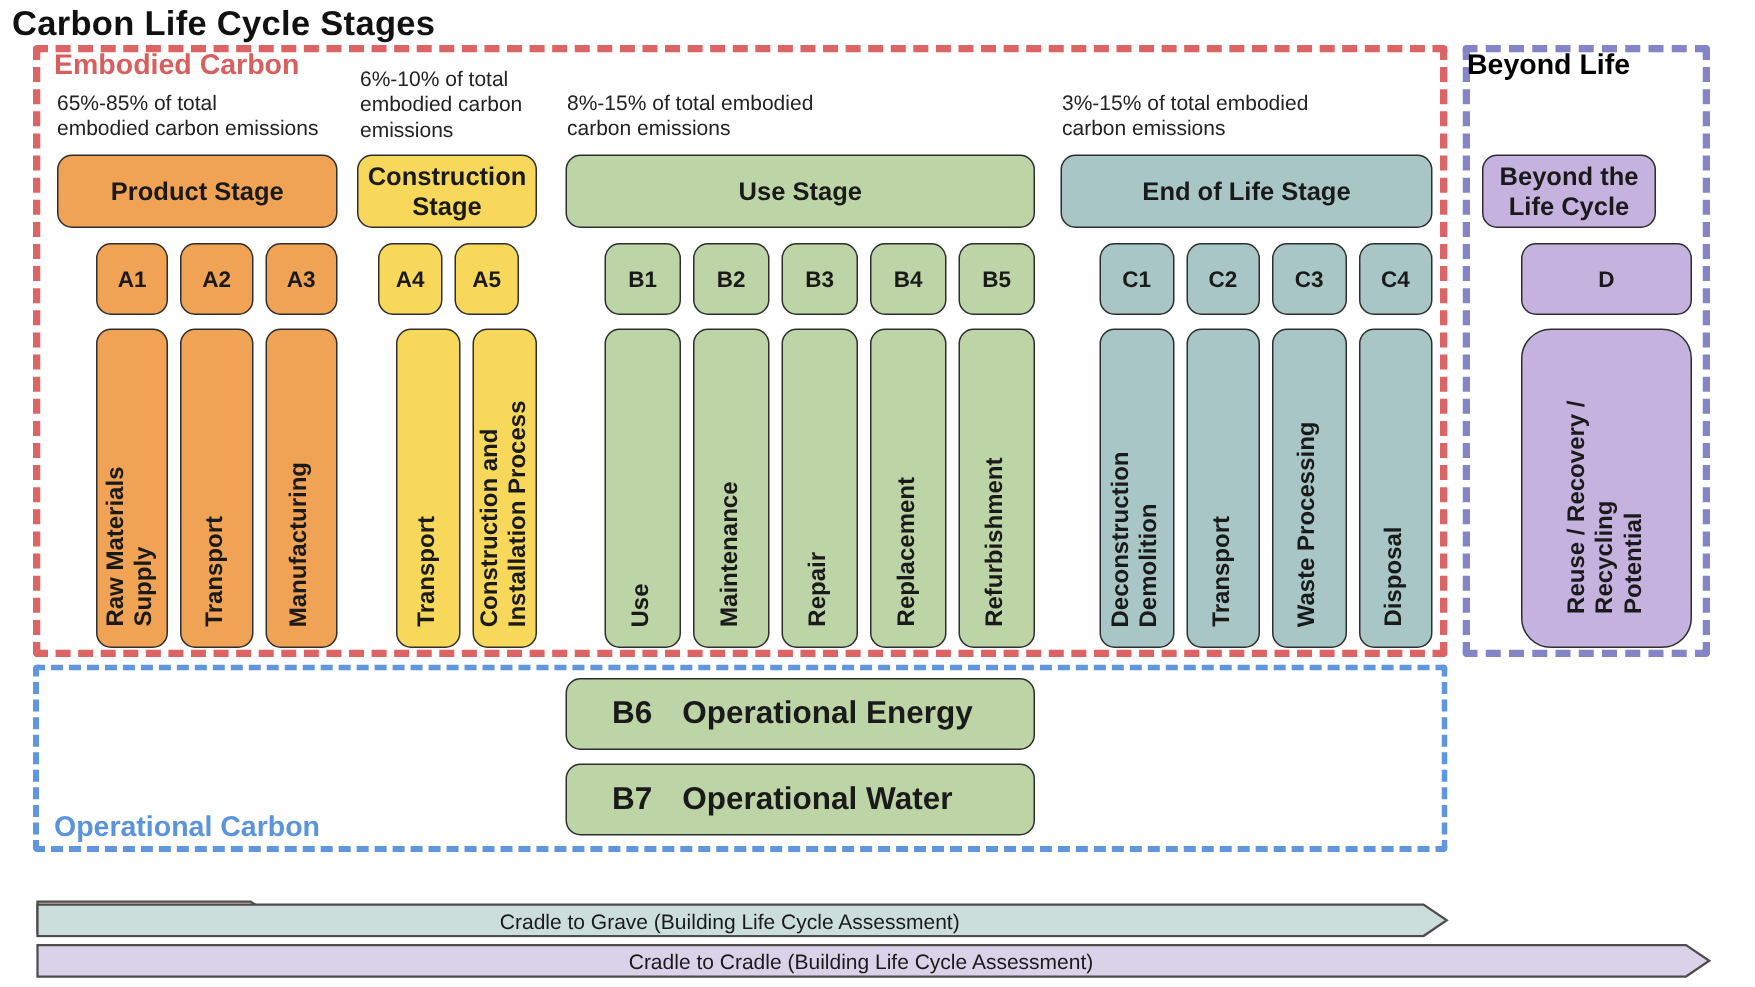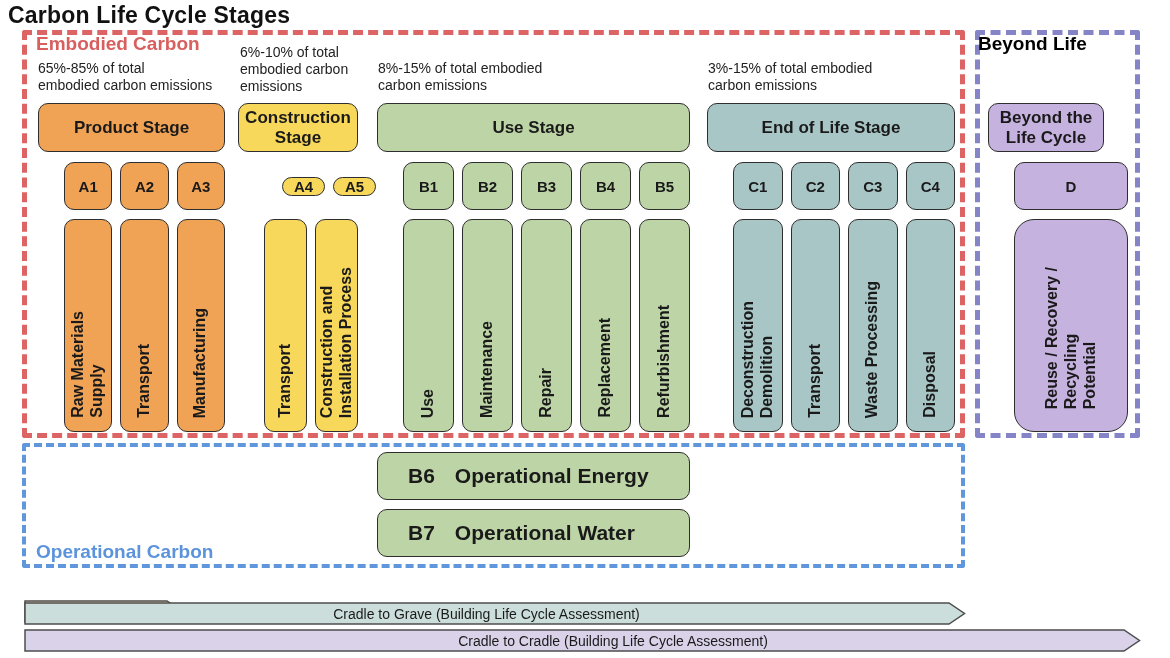--- a/index.html
+++ b/index.html
@@ -93,21 +93,21 @@
   <div class="abs hdr c-green" style="left:377px;width:313px;">Use Stage</div>
   <div class="abs hdr c-teal" style="left:707px;width:248px;">End of Life Stage</div>
   <div class="abs hdr c-purple" style="left:988px;width:116px;">Beyond the
 Life Cycle</div>
 
   <div class="abs row code-row" style="left:38px;width:187px;">
     <div class="codebox c-orange">A1</div>
     <div class="codebox c-orange">A2</div>
     <div class="codebox c-orange">A3</div>
   </div>
-  <div class="abs row code-row" style="left:256px;width:120px;align-items:center;">
+  <div class="abs row code-row" style="left:226px;width:120px;">
     <div class="codebox c-yellow">A4</div>
     <div class="codebox c-yellow">A5</div>
   </div>
   <div class="abs row code-row" style="left:377px;width:313px;">
     <div class="codebox c-green">B1</div>
     <div class="codebox c-green">B2</div>
     <div class="codebox c-green">B3</div>
     <div class="codebox c-green">B4</div>
     <div class="codebox c-green">B5</div>
   </div>
@@ -200,16 +200,16 @@
   <div class="abs arrow-wrap" style="left:24px;top:602px;width:942px;">
     <svg width="942" height="23">
       <polygon points="1,1 925,1 940.5,11.5 925,22 1,22" fill="#ccdedb" stroke="#4d4d4d" stroke-width="1.5"></polygon>
     </svg>
     <div class="arrow-label" style="width:925px;text-align:right;">Cradle to Grave (Building Life Cycle Assessment)</div>
   </div>
   <div class="abs arrow-wrap" style="left:24px;top:629px;width:1117px;">
     <svg width="1117" height="23">
       <polygon points="1,1 1100,1 1115.5,11.5 1100,22 1,22" fill="#dad2e9" stroke="#4d4d4d" stroke-width="1.5"></polygon>
     </svg>
-    <div class="arrow-label" style="width:1100px;padding-left:39px;">Cradle to Cradle (Building Life Cycle Assessment)</div>
+    <div class="arrow-label" style="width:1100px;">Cradle to Cradle (Building Life Cycle Assessment)</div>
   </div>
 
 </div>
 
 </body></html>

